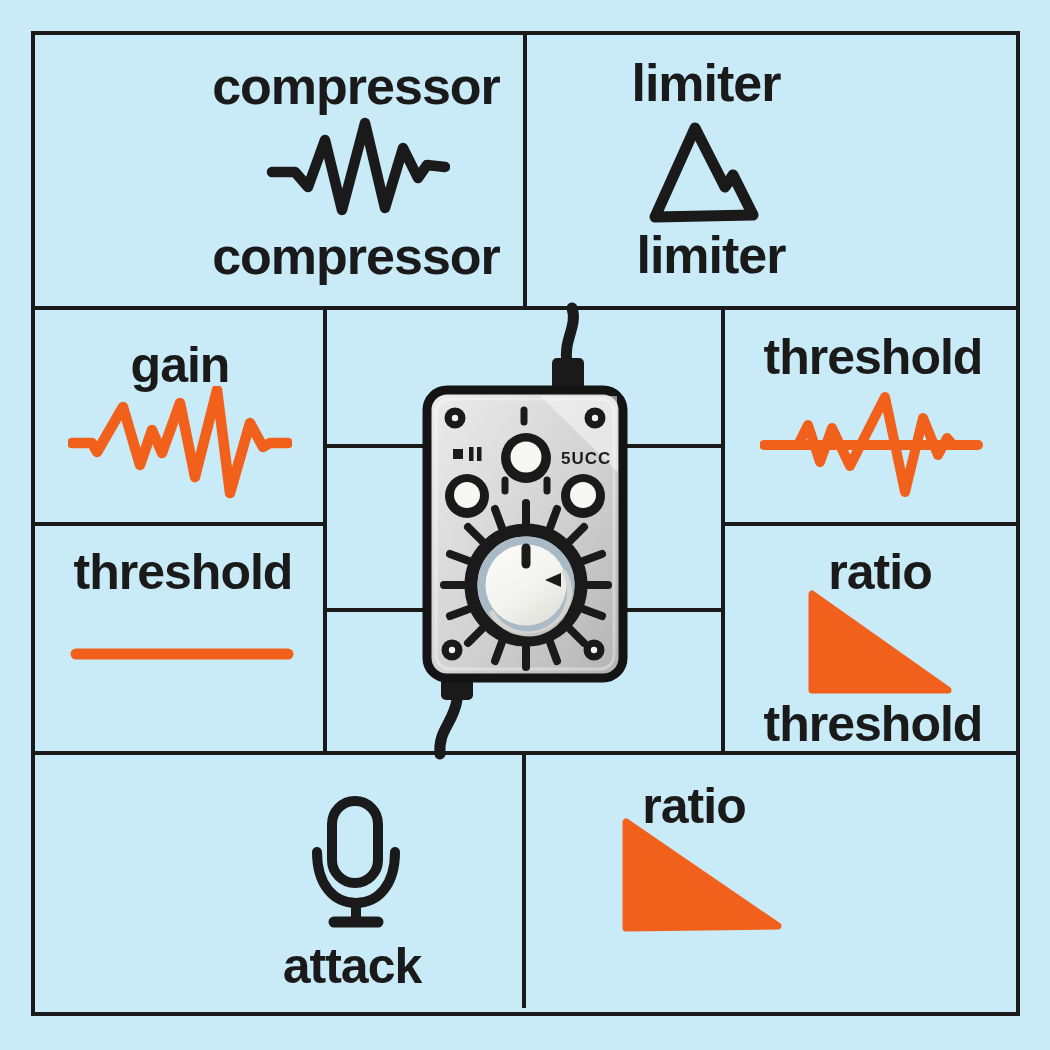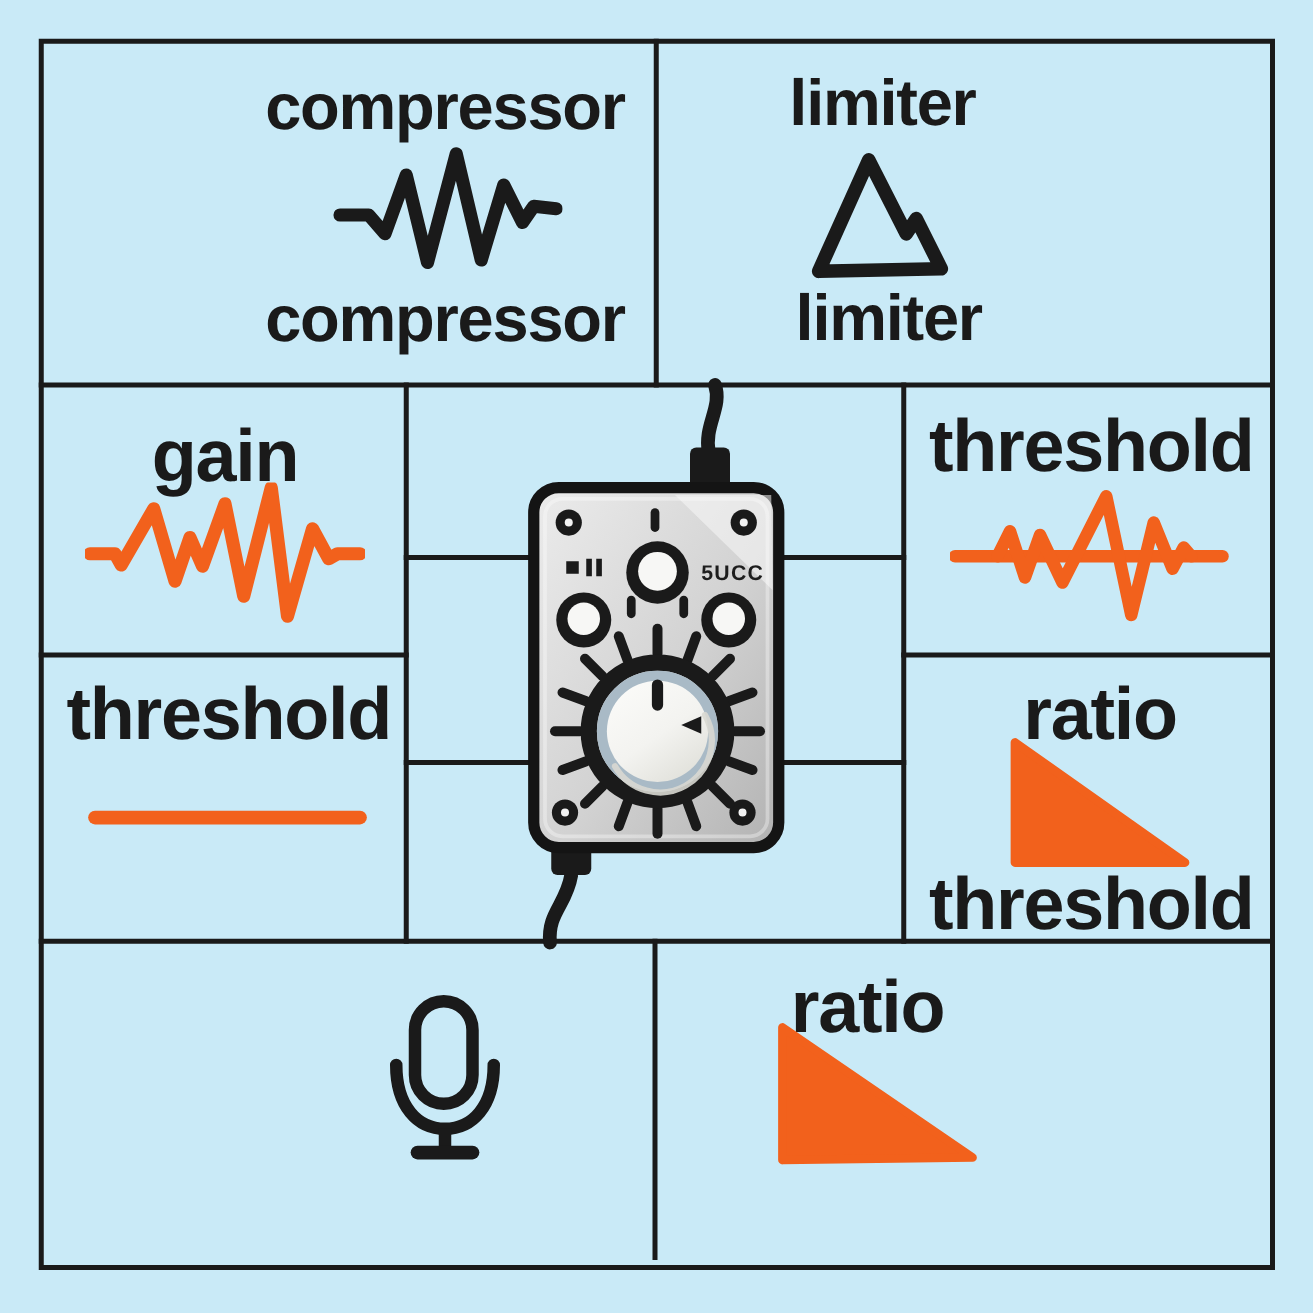--- a/index.html
+++ b/index.html
@@ -16,21 +16,21 @@
     background:var(--background);
     font-family:"Liberation Sans",sans-serif;
   }
   .gline{position:absolute;background:var(--ink);}
   .frame{position:absolute;border:4px solid var(--ink);background:transparent;}
   .label{
     position:absolute;transform:translate(-50%,-50%);
     font-weight:bold;color:var(--ink);white-space:nowrap;
     letter-spacing:-1px;line-height:1;
   }
-  .sz52{font-size:52px;} .sz50{font-size:59px;}
+  .sz52{font-size:52px;} .sz50{font-size:50px;}
   .icon{position:absolute;display:block;}
   .ink-stroke{stroke:var(--ink);}
   .ink-fill{fill:var(--ink);}
   .accent-stroke{stroke:var(--accent);}
   .accent-fill{fill:var(--accent);}
   .knobring-stroke{stroke:var(--knob-ring);}
   svg text{font-family:"Liberation Sans",sans-serif;}
 </style>
 </head>
 <body>
@@ -83,20 +83,21 @@
     <polygon class="accent-fill accent-stroke" points="7,8 7,104 143,104" stroke-width="7" stroke-linejoin="round"></polygon>
   </svg>
   <div class="label sz50" style="left:873px;top:724px;">threshold</div>
 
   <svg class="icon" style="left:310px;top:788px;" width="92" height="150" viewBox="0 0 92 150">
     <rect class="ink-stroke" x="22" y="13" width="46" height="82" rx="23" fill="none" stroke-width="10"></rect>
     <path class="ink-stroke" d="M7,64 C7,97 24,115 46,115 C68,115 85,97 85,64" fill="none" stroke-width="10" stroke-linecap="round"></path>
     <line class="ink-stroke" x1="46" y1="115" x2="46" y2="131" stroke-width="10"></line>
     <line class="ink-stroke" x1="24" y1="134" x2="68" y2="134" stroke-width="11" stroke-linecap="round"></line>
   </svg>
+  <div class="label sz50" style="left:352px;top:966px;">attack</div>
 
   <div class="label sz50" style="left:694px;top:806px;">ratio</div>
   <svg class="icon" style="left:618px;top:812px;" width="168" height="124" viewBox="0 0 168 124">
     <polygon class="accent-fill accent-stroke" points="8,10 8,116 160,114" stroke-width="7" stroke-linejoin="round"></polygon>
   </svg>
 
   <svg class="icon" style="left:380px;top:300px;" width="280" height="465" viewBox="0 0 280 465">
     <defs>
       <linearGradient id="bodyGrad" x1="0" y1="0" x2="1" y2="1">
         <stop offset="0" stop-color="#ececec"></stop>

